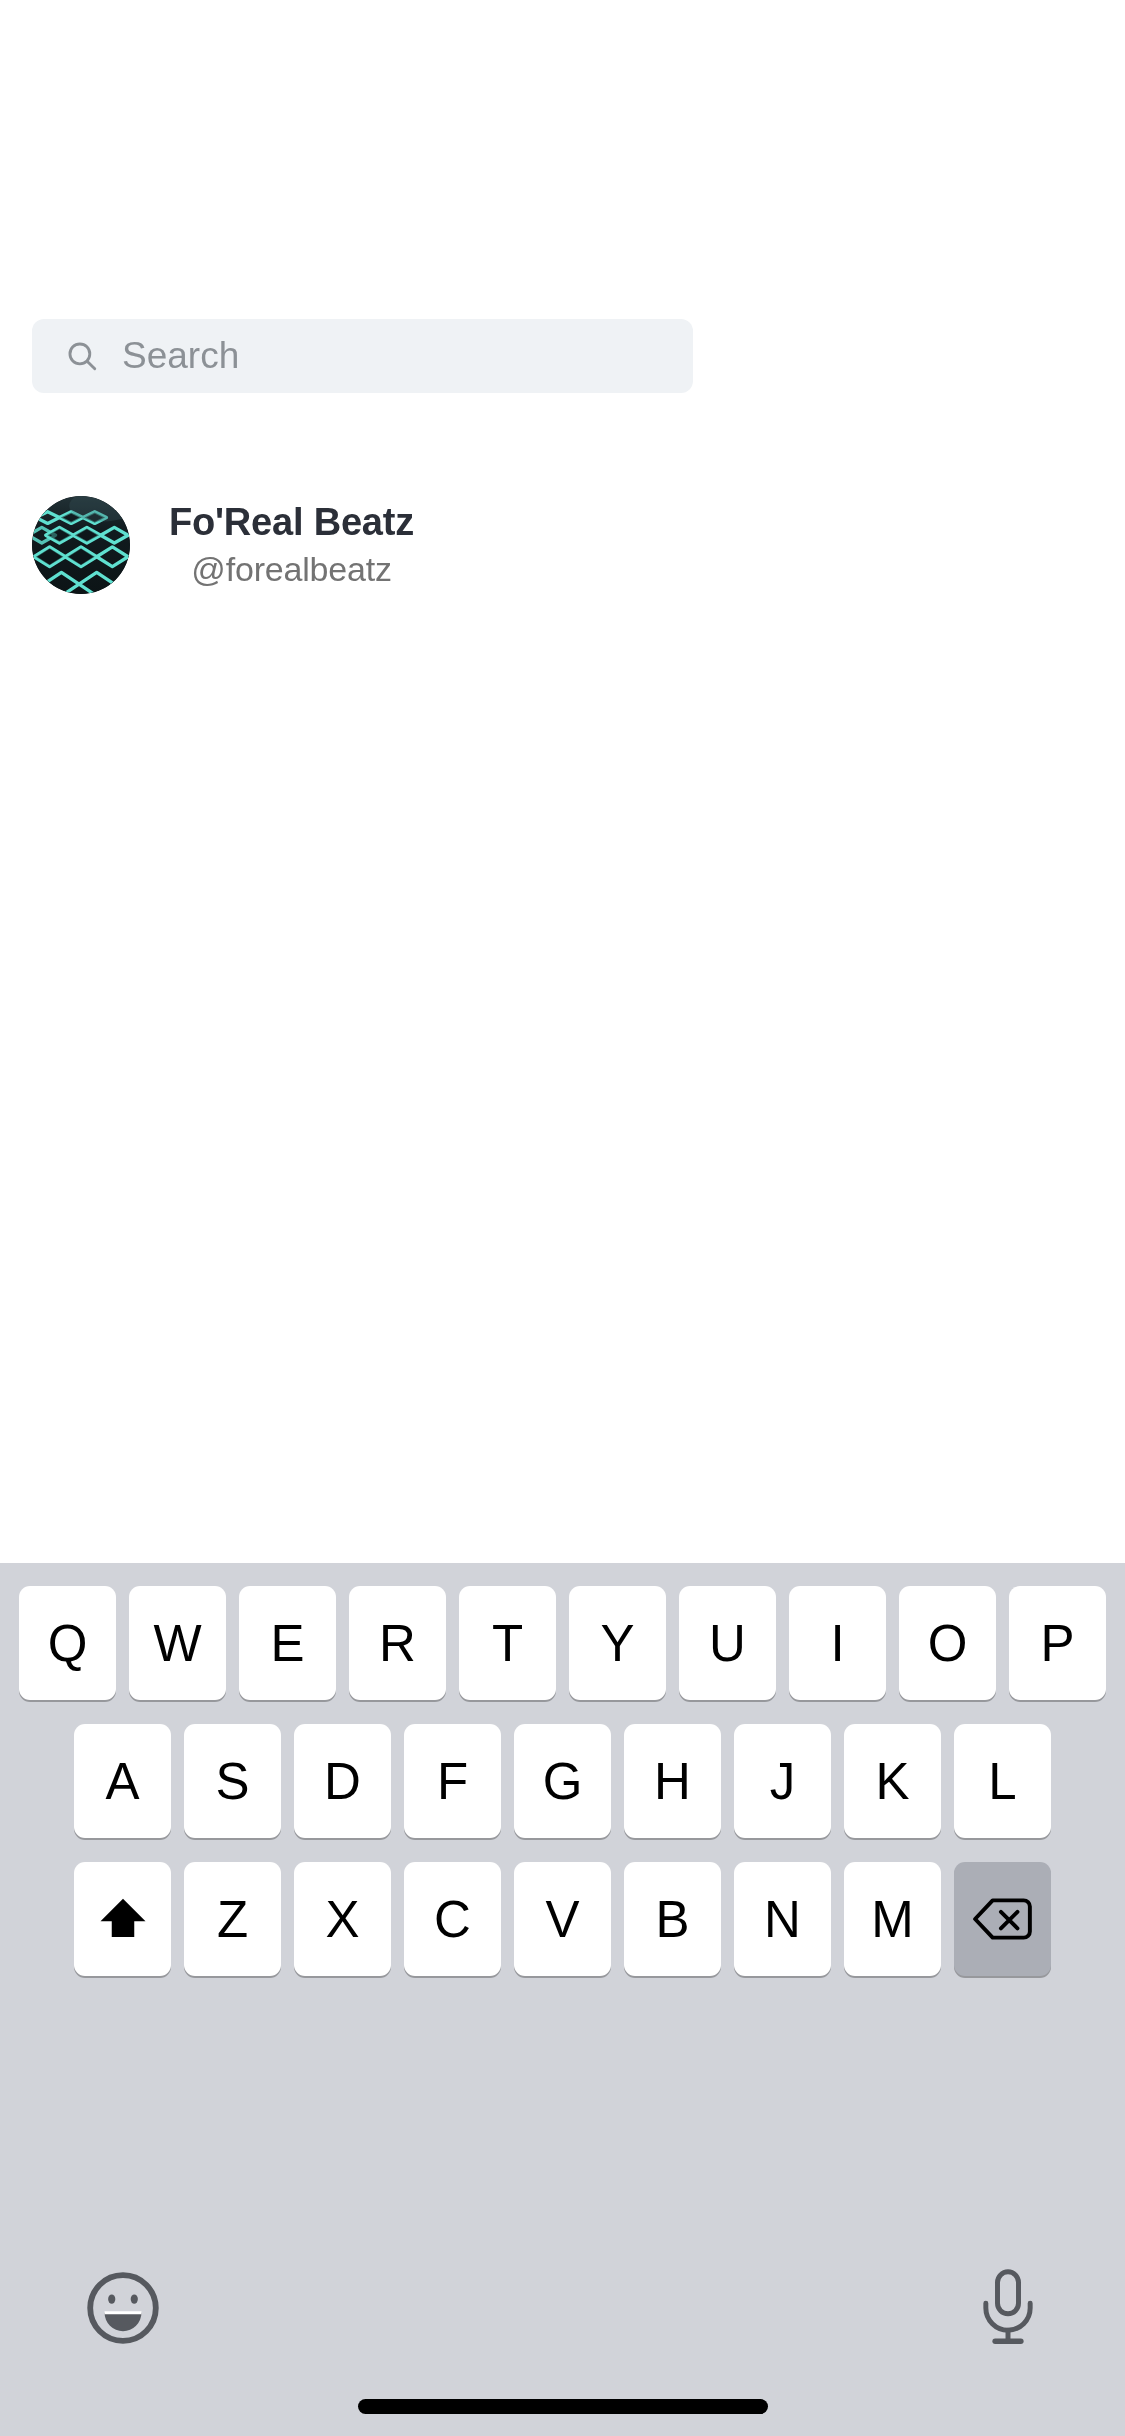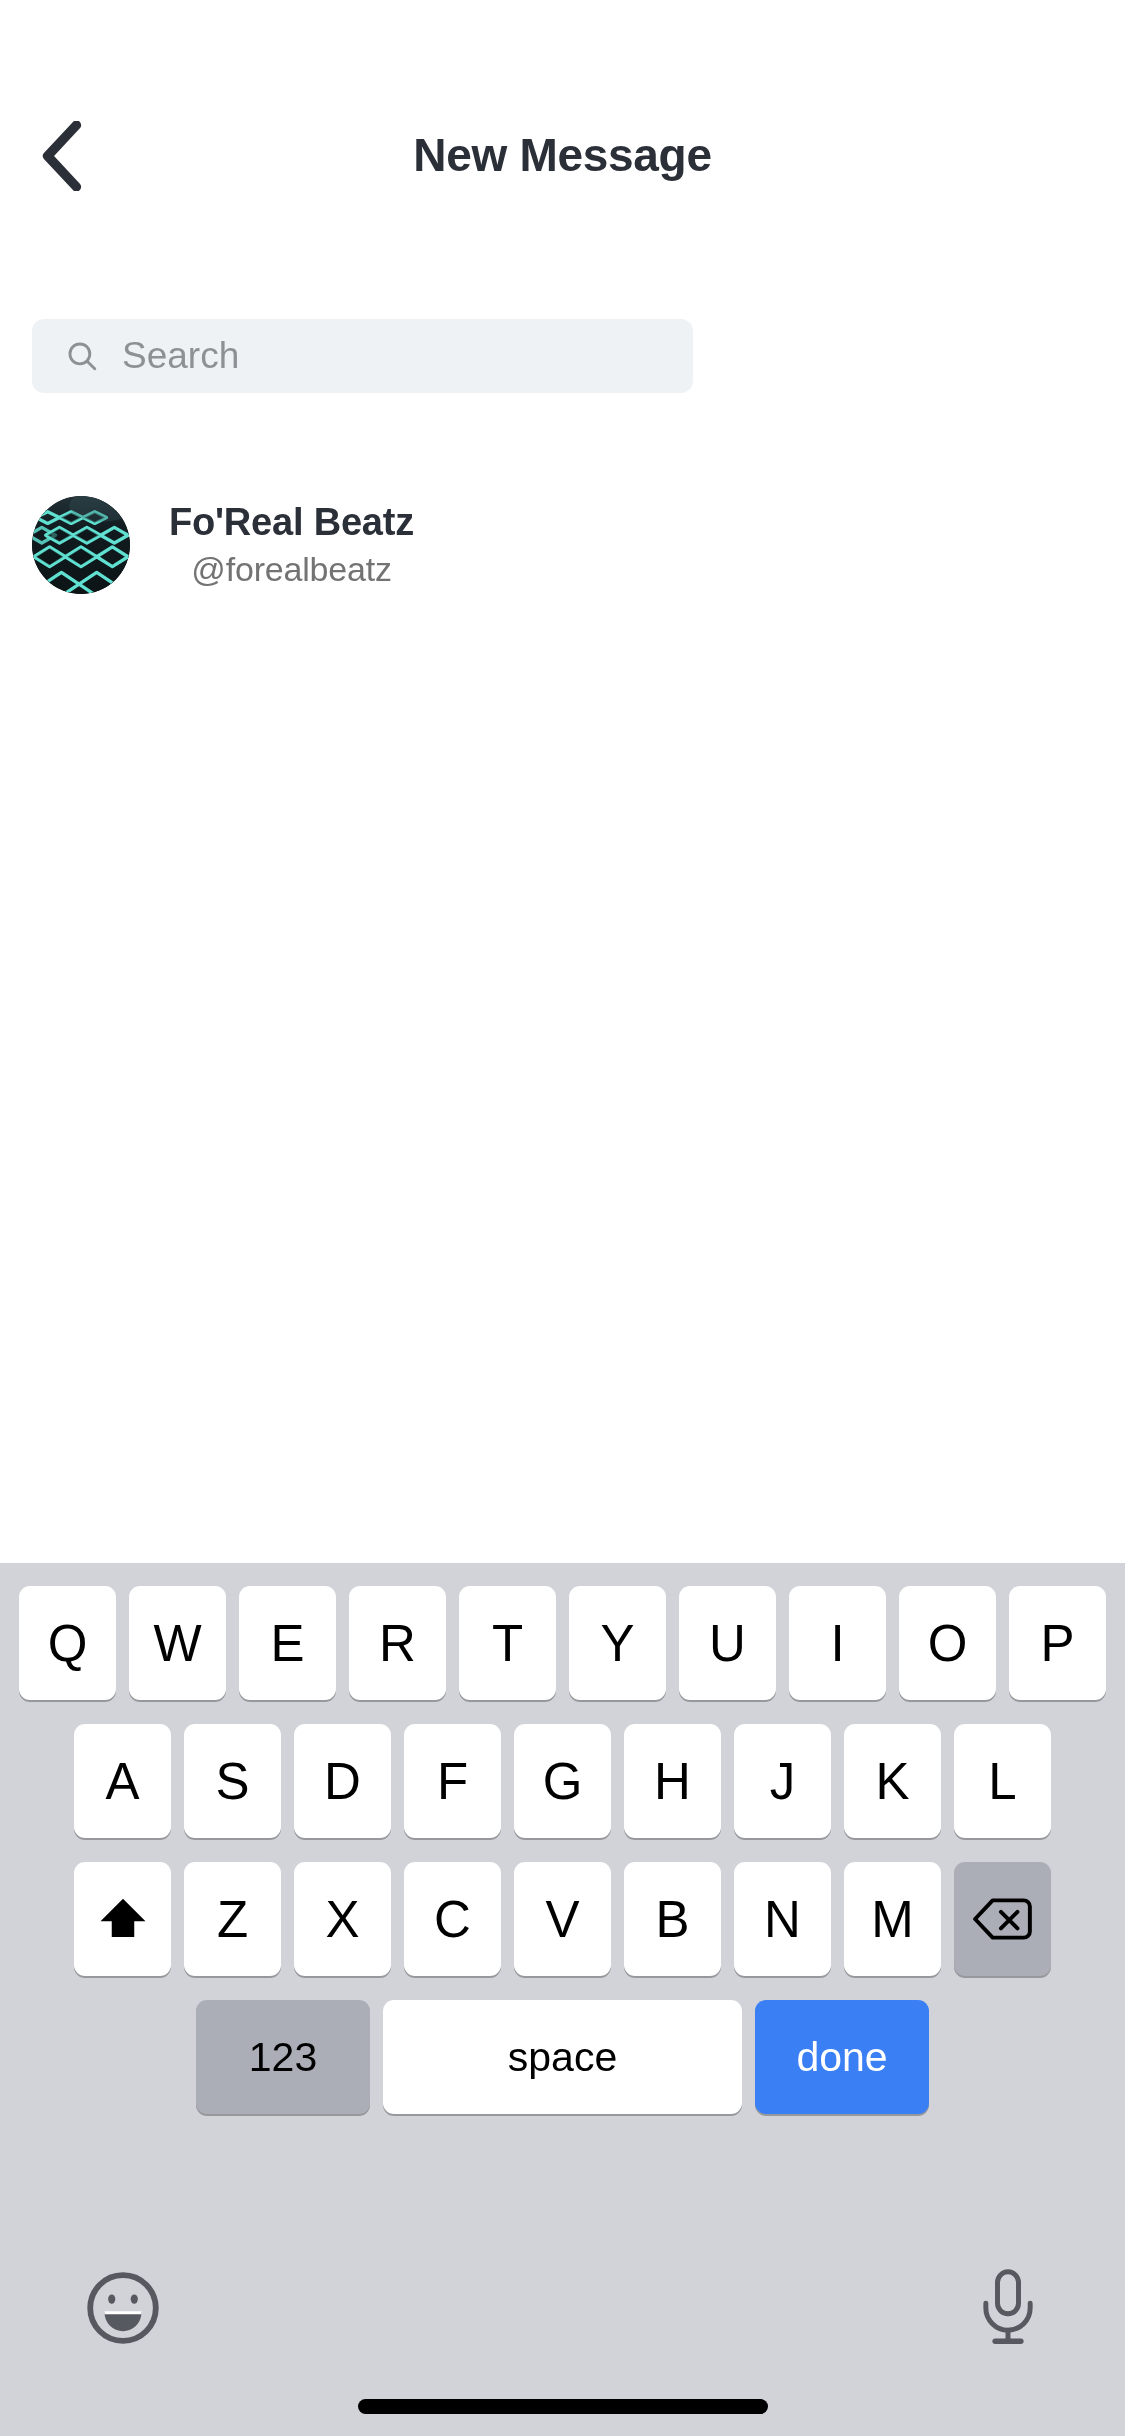--- a/index.html
+++ b/index.html
@@ -138,28 +138,20 @@
     bottom:22px; width:410px; height:15px;
     background:#000; border-radius:10px;
   }
 </style>
 </head>
 <body>
 
 <div class="phone">
 
 
-  <div class="navbar">
-    <div class="back-btn">
-      <svg width="46" height="70" viewBox="0 0 22 34">
-        <path d="M18 2 4 17l14 15" fill="none" stroke="#2b2f38" stroke-width="4.6" stroke-linecap="round" stroke-linejoin="round"></path>
-      </svg>
-    </div>
-    <div class="nav-title">New Message</div>
-  </div>
 
   <div class="search-wrap">
     <svg class="search-icon" viewBox="0 0 24 24">
       <circle cx="10.5" cy="10.5" r="7" fill="none" stroke="#8c9196" stroke-width="2"></circle>
       <path d="M15.8 15.8 21 21" stroke="#8c9196" stroke-width="2" stroke-linecap="round"></path>
     </svg>
     <input class="search-input" type="text" placeholder="Search" style="">
   </div>
 
   <div class="contact-list">
@@ -252,25 +244,20 @@
       <div class="key">N</div>
       <div class="key">M</div>
       <div class="key wide-back">
         <svg width="62" height="48" viewBox="0 0 30 22">
           <path d="M10 2h15a3 3 0 0 1 3 3v12a3 3 0 0 1-3 3H10L1.5 11z" fill="none" stroke="#000" stroke-width="1.9" stroke-linejoin="round"></path>
           <path d="M14 7.5 22 15.5M22 7.5 14 15.5" stroke="#000" stroke-width="1.9" stroke-linecap="round"></path>
         </svg>
       </div>
     </div>
 
-    <div class="kb-row r4">
-      <div class="key num">123</div>
-      <div class="key space">space</div>
-      <div class="key done">done</div>
-    </div>
 
     <div class="kb-bottom">
       <div class="emoji-btn">
         <svg viewBox="0 0 24 24" width="82" height="82">
           <circle cx="12" cy="12" r="9.6" fill="none" stroke="#56595f" stroke-width="1.7"></circle>
           <ellipse cx="8.7" cy="9.4" rx="1.05" ry="1.35" fill="#56595f"></ellipse>
           <ellipse cx="15.3" cy="9.4" rx="1.05" ry="1.35" fill="#56595f"></ellipse>
           <path d="M6.6 13.4h10.8a5.4 5.4 0 0 1-10.8 0z" fill="#56595f"></path>
           <path d="M6.6 13.4h10.8" stroke="#ffffff" stroke-width="0.9"></path>
         </svg>

